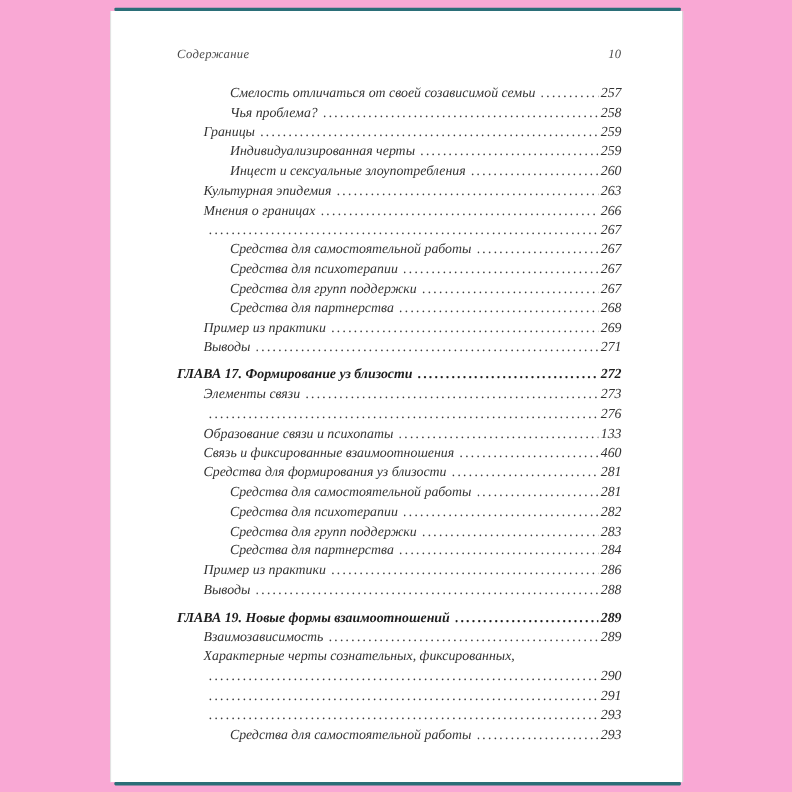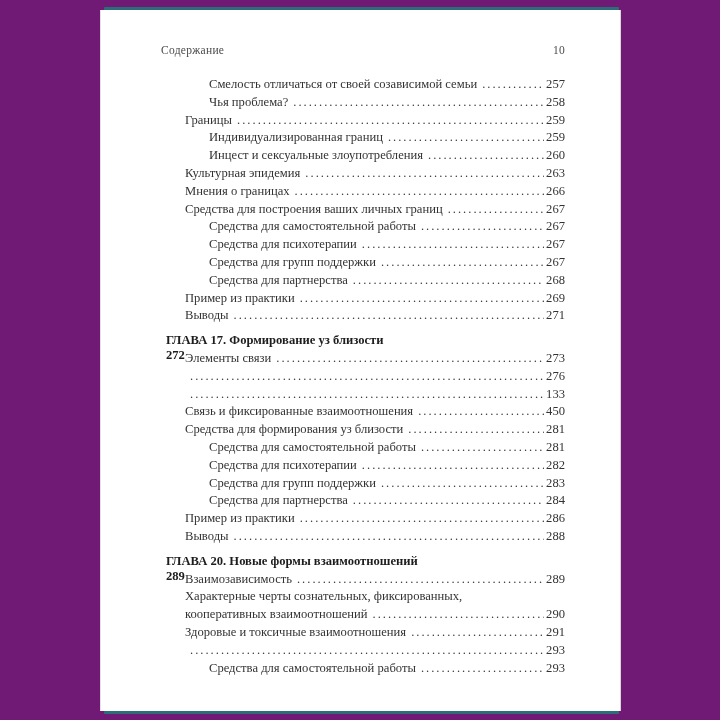--- a/index.html
+++ b/index.html
@@ -3,21 +3,21 @@
 <meta charset="utf-8">
 <style>
   * { margin: 0; padding: 0; box-sizing: border-box; }
   html, body { width: 720px; height: 720px; }
   body {
     background: #ffffff;
     font-family: "Liberation Serif", serif;
     position: relative;
     overflow: hidden;
   }
-  .canvas { position: absolute; inset: 0; background: #701a75; }
+  .canvas { position: absolute; inset: 0; background: #f9a8d4; font-style: italic; }
   .edge-top, .edge-bottom {
     position: absolute; left: 104px; right: 101px; height: 3px;
     border-radius: 1px;
   }
   .edge-top { top: 7px; }
   .edge-bottom { bottom: 6px; }
   .page {
     position: absolute; top: 10px; bottom: 9px; left: 100px; right: 99px;
     background: #ffffff;
     border-left: 1px solid #e2e2e2;
@@ -26,21 +26,21 @@
   }
   .page-header {
     display: flex; justify-content: space-between; align-items: baseline;
     font-size: 11.5px; color: #4a4a4a; letter-spacing: 0.3px;
     margin-bottom: 21px;
   }
   .toc-row {
     display: flex; align-items: baseline;
     height: 17.8px; font-size: 12.6px; color: #333333;
   }
-  .toc-row.bold { font-weight: bold; color: #1d1d1d; margin-top: 7px; flex-direction: column; }
+  .toc-row.bold { font-weight: bold; color: #1d1d1d; margin-top: 7px; }
   .toc-row.indent-1 { padding-left: 24px; }
   .toc-row.indent-2 { padding-left: 48px; }
   .toc-text { white-space: nowrap; text-align: right; }
   .leader {
     flex: 1 1 auto; overflow: hidden; white-space: nowrap;
     letter-spacing: 2px; margin: 0 2px 0 5px; color: #3d3d3d;
     font-weight: normal;
   }
   .toc-row.bold .leader { font-weight: bold; color: #1d1d1d; }
   .toc-page { white-space: nowrap; }
@@ -66,41 +66,40 @@
           <span class="toc-text">Чья проблема?</span>
           <span class="leader">........................................................................................................................</span>
           <span class="toc-page">258</span>
         </div>
         <div class="toc-row indent-1">
           <span class="toc-text">Границы</span>
           <span class="leader">........................................................................................................................</span>
           <span class="toc-page">259</span>
         </div>
         <div class="toc-row indent-2">
-          <span class="toc-text">Индивидуализированная границ</span>
+          <span class="toc-text">Индивидуализированная черты</span>
           <span class="leader">........................................................................................................................</span>
           <span class="toc-page">259</span>
         </div>
         <div class="toc-row indent-2">
           <span class="toc-text">Инцест и сексуальные злоупотребления</span>
           <span class="leader">........................................................................................................................</span>
           <span class="toc-page">260</span>
         </div>
         <div class="toc-row indent-1">
           <span class="toc-text">Культурная эпидемия</span>
           <span class="leader">........................................................................................................................</span>
           <span class="toc-page">263</span>
         </div>
         <div class="toc-row indent-1">
           <span class="toc-text">Мнения о границах</span>
           <span class="leader">........................................................................................................................</span>
           <span class="toc-page">266</span>
         </div>
         <div class="toc-row indent-1">
-          <span class="toc-text">Средства для построения ваших личных границ</span>
           <span class="leader">........................................................................................................................</span>
           <span class="toc-page">267</span>
         </div>
         <div class="toc-row indent-2">
           <span class="toc-text">Средства для самостоятельной работы</span>
           <span class="leader">........................................................................................................................</span>
           <span class="toc-page">267</span>
         </div>
         <div class="toc-row indent-2">
           <span class="toc-text">Средства для психотерапии</span>
@@ -135,27 +134,28 @@
         <div class="toc-row indent-1">
           <span class="toc-text">Элементы связи</span>
           <span class="leader">........................................................................................................................</span>
           <span class="toc-page">273</span>
         </div>
         <div class="toc-row indent-1">
           <span class="leader">........................................................................................................................</span>
           <span class="toc-page">276</span>
         </div>
         <div class="toc-row indent-1">
+          <span class="toc-text">Образование связи и психопаты</span>
           <span class="leader">........................................................................................................................</span>
           <span class="toc-page">133</span>
         </div>
         <div class="toc-row indent-1">
           <span class="toc-text">Связь и фиксированные взаимоотношения</span>
           <span class="leader">........................................................................................................................</span>
-          <span class="toc-page">450</span>
+          <span class="toc-page">460</span>
         </div>
         <div class="toc-row indent-1">
           <span class="toc-text">Средства для формирования уз близости</span>
           <span class="leader">........................................................................................................................</span>
           <span class="toc-page">281</span>
         </div>
         <div class="toc-row indent-2">
           <span class="toc-text">Средства для самостоятельной работы</span>
           <span class="leader">........................................................................................................................</span>
           <span class="toc-page">281</span>
@@ -179,39 +179,37 @@
           <span class="toc-text">Пример из практики</span>
           <span class="leader">........................................................................................................................</span>
           <span class="toc-page">286</span>
         </div>
         <div class="toc-row indent-1">
           <span class="toc-text">Выводы</span>
           <span class="leader">........................................................................................................................</span>
           <span class="toc-page">288</span>
         </div>
         <div class="toc-row indent-0 bold">
-          <span class="toc-text">ГЛАВА 20. Новые формы взаимоотношений</span>
+          <span class="toc-text">ГЛАВА 19. Новые формы взаимоотношений</span>
           <span class="leader">........................................................................................................................</span>
           <span class="toc-page">289</span>
         </div>
         <div class="toc-row indent-1">
           <span class="toc-text">Взаимозависимость</span>
           <span class="leader">........................................................................................................................</span>
           <span class="toc-page">289</span>
         </div>
         <div class="toc-row indent-1">
           <span class="toc-text">Характерные черты сознательных, фиксированных,</span>
         </div>
         <div class="toc-row indent-1">
-          <span class="toc-text">кооперативных взаимоотношений</span>
           <span class="leader">........................................................................................................................</span>
           <span class="toc-page">290</span>
         </div>
         <div class="toc-row indent-1">
-          <span class="toc-text">Здоровые и токсичные взаимоотношения</span>
           <span class="leader">........................................................................................................................</span>
           <span class="toc-page">291</span>
         </div>
         <div class="toc-row indent-1">
           <span class="leader">........................................................................................................................</span>
           <span class="toc-page">293</span>
         </div>
         <div class="toc-row indent-2">
           <span class="toc-text">Средства для самостоятельной работы</span>
           <span class="leader">........................................................................................................................</span>

